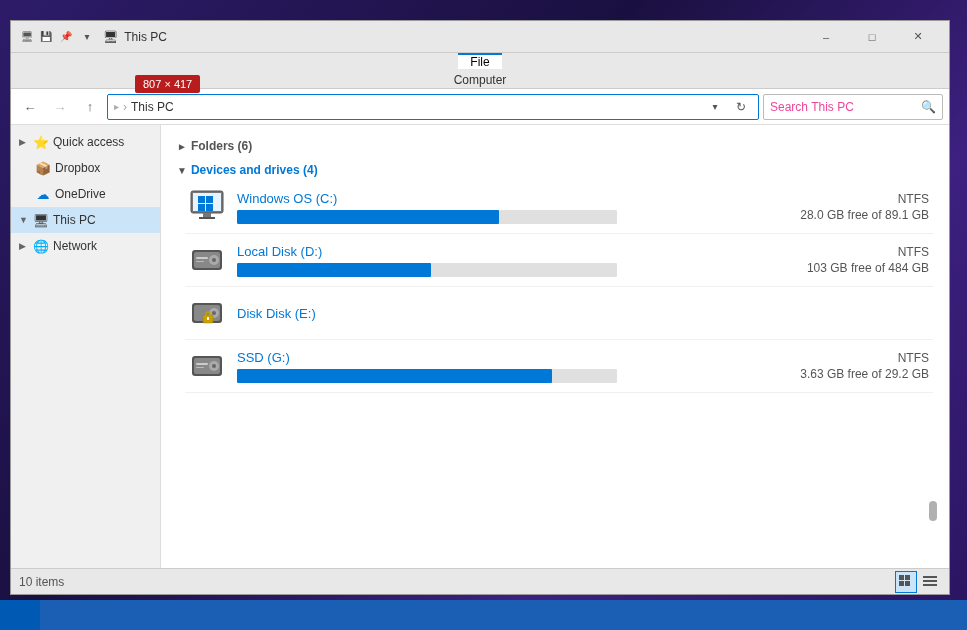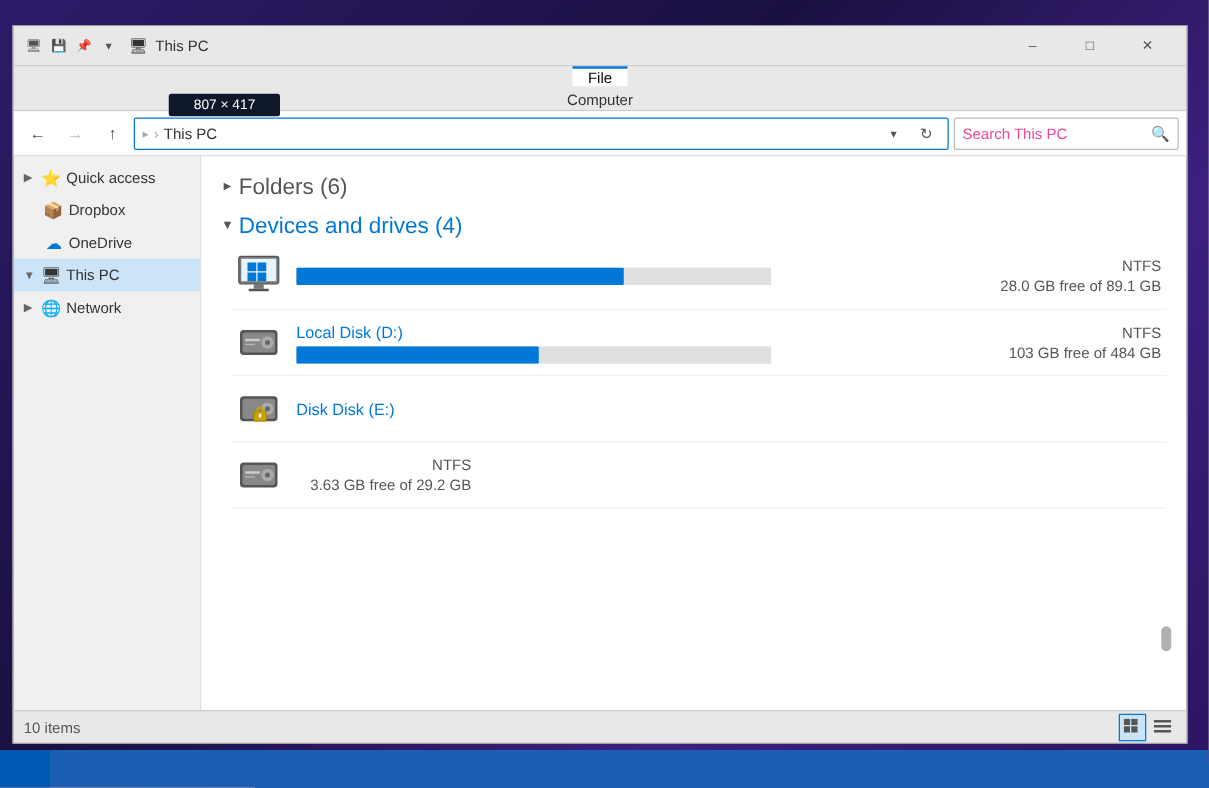--- a/index.html
+++ b/index.html
@@ -254,44 +254,44 @@
       background: white;
       overflow-y: auto;
       padding: 8px 16px;
     }
 
     
     .size-tooltip {
       position: absolute;
       top: 54px;
       left: 124px;
-      background: #0f172a;
+      background: #b91c1c;
       color: white;
       font-size: 11px;
-      padding: 3px 20px;
+      padding: 3px 8px;
       border-radius: 2px;
       z-index: 100;
       text-align: right;
     }
 
     
     .section-header {
       display: flex;
       align-items: center;
       padding: 6px 0 4px 0;
       gap: 4px;
       cursor: pointer;
     }
     .section-chevron {
       font-size: 10px;
       color: #555;
     }
     .section-title {
-      font-size: 18px;
-      font-weight: 400;
+      font-size: 12px;
+      font-weight: 700;
       color: #0078d7;
     }
     .section-title.collapsed { color: #555; }
 
     
     .drive-list {
       padding-left: 8px;
     }
     .drive-item {
       display: flex;
@@ -529,20 +529,21 @@
 
               <rect x="9" y="7" width="7" height="7" fill="#0078d7"></rect>
               <rect x="17" y="7" width="7" height="7" fill="#0078d7"></rect>
               <rect x="9" y="15" width="7" height="7" fill="#0078d7"></rect>
               <rect x="17" y="15" width="7" height="7" fill="#0078d7"></rect>
               <rect x="14" y="24" width="8" height="4" fill="#777"></rect>
               <rect x="10" y="28" width="16" height="2" fill="#555"></rect>
             </svg>
           </div>
           <div class="drive-info">
+            <span class="drive-name">Windows OS (C:)</span>
             <div class="drive-progress-bar">
               <div class="drive-progress-fill" style="width: 69%;"></div>
             </div>
           </div>
           <div class="drive-meta">
             <span class="drive-fs">NTFS</span>
             <span class="drive-space">28.0 GB free of 89.1 GB</span>
           </div>
         </div>
 
@@ -595,20 +596,26 @@
           <div class="drive-icon">
             <svg width="36" height="36" viewBox="0 0 36 36">
               <rect x="3" y="8" width="30" height="20" rx="3" fill="#555"></rect>
               <rect x="5" y="10" width="26" height="16" rx="2" fill="#888"></rect>
               <circle cx="25" cy="18" r="5" fill="#aaa"></circle>
               <circle cx="25" cy="18" r="2" fill="#666"></circle>
               <rect x="7" y="15" width="12" height="2" rx="1" fill="#ccc"></rect>
               <rect x="7" y="19" width="8" height="1" rx="0.5" fill="#bbb"></rect>
             </svg>
           </div>
+          <div class="drive-info">
+            <span class="drive-name">SSD (G:)</span>
+            <div class="drive-progress-bar">
+              <div class="drive-progress-fill" style="width: 83%;"></div>
+            </div>
+          </div>
           <div class="drive-meta">
             <span class="drive-fs">NTFS</span>
             <span class="drive-space">3.63 GB free of 29.2 GB</span>
           </div>
         </div>
 
       </div>
     </div>
   </div>
 

